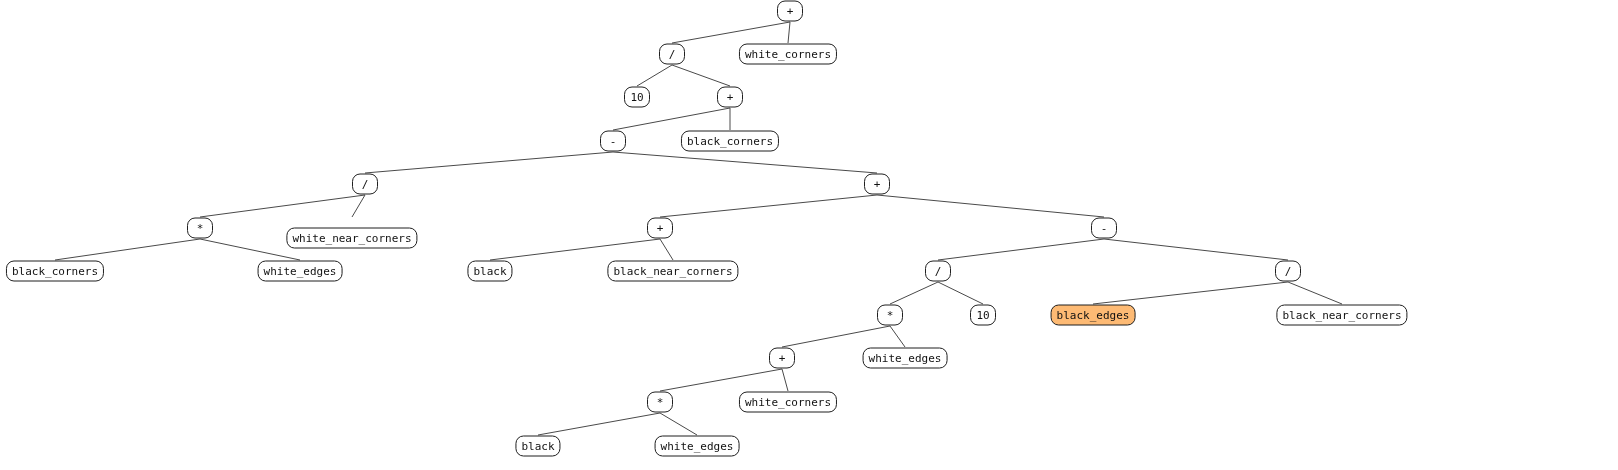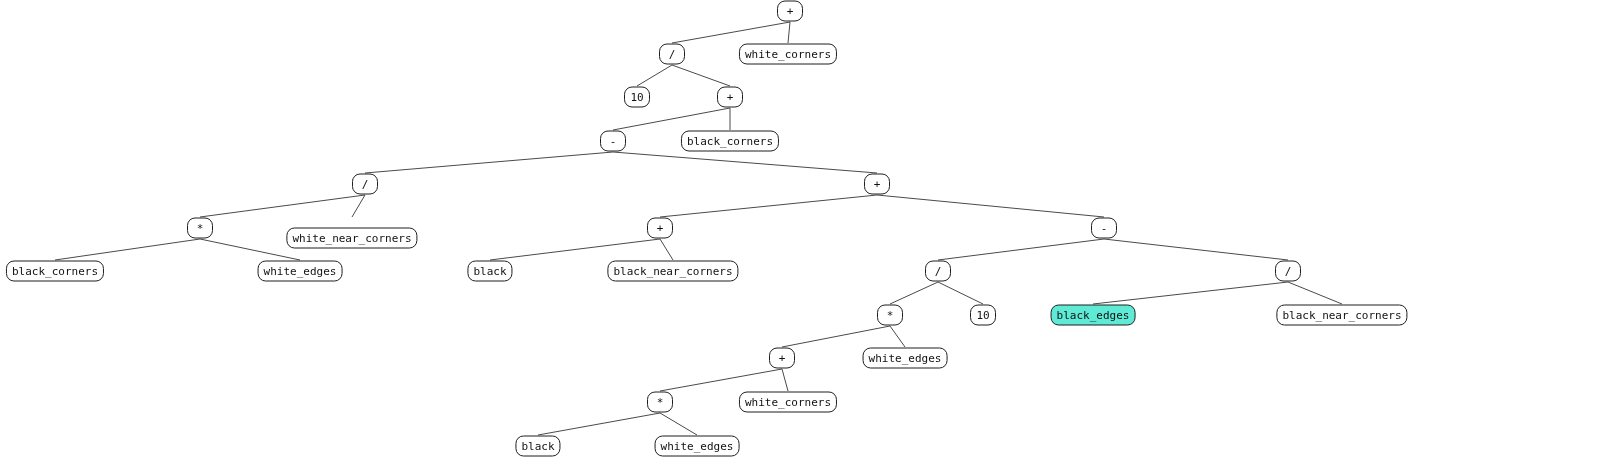--- a/index.html
+++ b/index.html
@@ -88,21 +88,21 @@
     <div class="tree-node" style="left: 55px; top: 271px; background: rgb(255, 255, 255); border-color: rgb(31, 31, 31); color: rgb(17, 17, 17);">black_corners</div>
     <div class="tree-node" style="left: 300px; top: 271px; background: rgb(255, 255, 255); border-color: rgb(31, 31, 31); color: rgb(17, 17, 17);">white_edges</div>
     <div class="tree-node" style="left: 660px; top: 228px; background: rgb(255, 255, 255); border-color: rgb(31, 31, 31); color: rgb(17, 17, 17);">+</div>
     <div class="tree-node" style="left: 1104px; top: 228px; background: rgb(255, 255, 255); border-color: rgb(31, 31, 31); color: rgb(17, 17, 17);">-</div>
     <div class="tree-node" style="left: 490px; top: 271px; background: rgb(255, 255, 255); border-color: rgb(31, 31, 31); color: rgb(17, 17, 17);">black</div>
     <div class="tree-node" style="left: 673px; top: 271px; background: rgb(255, 255, 255); border-color: rgb(31, 31, 31); color: rgb(17, 17, 17);">black_near_corners</div>
     <div class="tree-node" style="left: 938px; top: 271px; background: rgb(255, 255, 255); border-color: rgb(31, 31, 31); color: rgb(17, 17, 17);">/</div>
     <div class="tree-node" style="left: 1288px; top: 271px; background: rgb(255, 255, 255); border-color: rgb(31, 31, 31); color: rgb(17, 17, 17);">/</div>
     <div class="tree-node" style="left: 890px; top: 315px; background: rgb(255, 255, 255); border-color: rgb(31, 31, 31); color: rgb(17, 17, 17);">*</div>
     <div class="tree-node" style="left: 983px; top: 315px; background: rgb(255, 255, 255); border-color: rgb(31, 31, 31); color: rgb(17, 17, 17);">10</div>
-    <div class="tree-node" style="left: 1093px; top: 315px; background: #5eead4; border-color: rgb(31, 31, 31); color: rgb(17, 17, 17);">black_edges</div>
+    <div class="tree-node" style="left: 1093px; top: 315px; background: #fdba74; border-color: rgb(31, 31, 31); color: rgb(17, 17, 17);">black_edges</div>
     <div class="tree-node" style="left: 1342px; top: 315px; background: rgb(255, 255, 255); border-color: rgb(31, 31, 31); color: rgb(17, 17, 17);">black_near_corners</div>
     <div class="tree-node" style="left: 782px; top: 358px; background: rgb(255, 255, 255); border-color: rgb(31, 31, 31); color: rgb(17, 17, 17);">+</div>
     <div class="tree-node" style="left: 905px; top: 358px; background: rgb(255, 255, 255); border-color: rgb(31, 31, 31); color: rgb(17, 17, 17);">white_edges</div>
     <div class="tree-node" style="left: 660px; top: 402px; background: rgb(255, 255, 255); border-color: rgb(31, 31, 31); color: rgb(17, 17, 17);">*</div>
     <div class="tree-node" style="left: 788px; top: 402px; background: rgb(255, 255, 255); border-color: rgb(31, 31, 31); color: rgb(17, 17, 17);">white_corners</div>
     <div class="tree-node" style="left: 538px; top: 446px; background: rgb(255, 255, 255); border-color: rgb(31, 31, 31); color: rgb(17, 17, 17);">black</div>
     <div class="tree-node" style="left: 697px; top: 446px; background: rgb(255, 255, 255); border-color: rgb(31, 31, 31); color: rgb(17, 17, 17);">white_edges</div>
   </div>
 
 </body></html>

